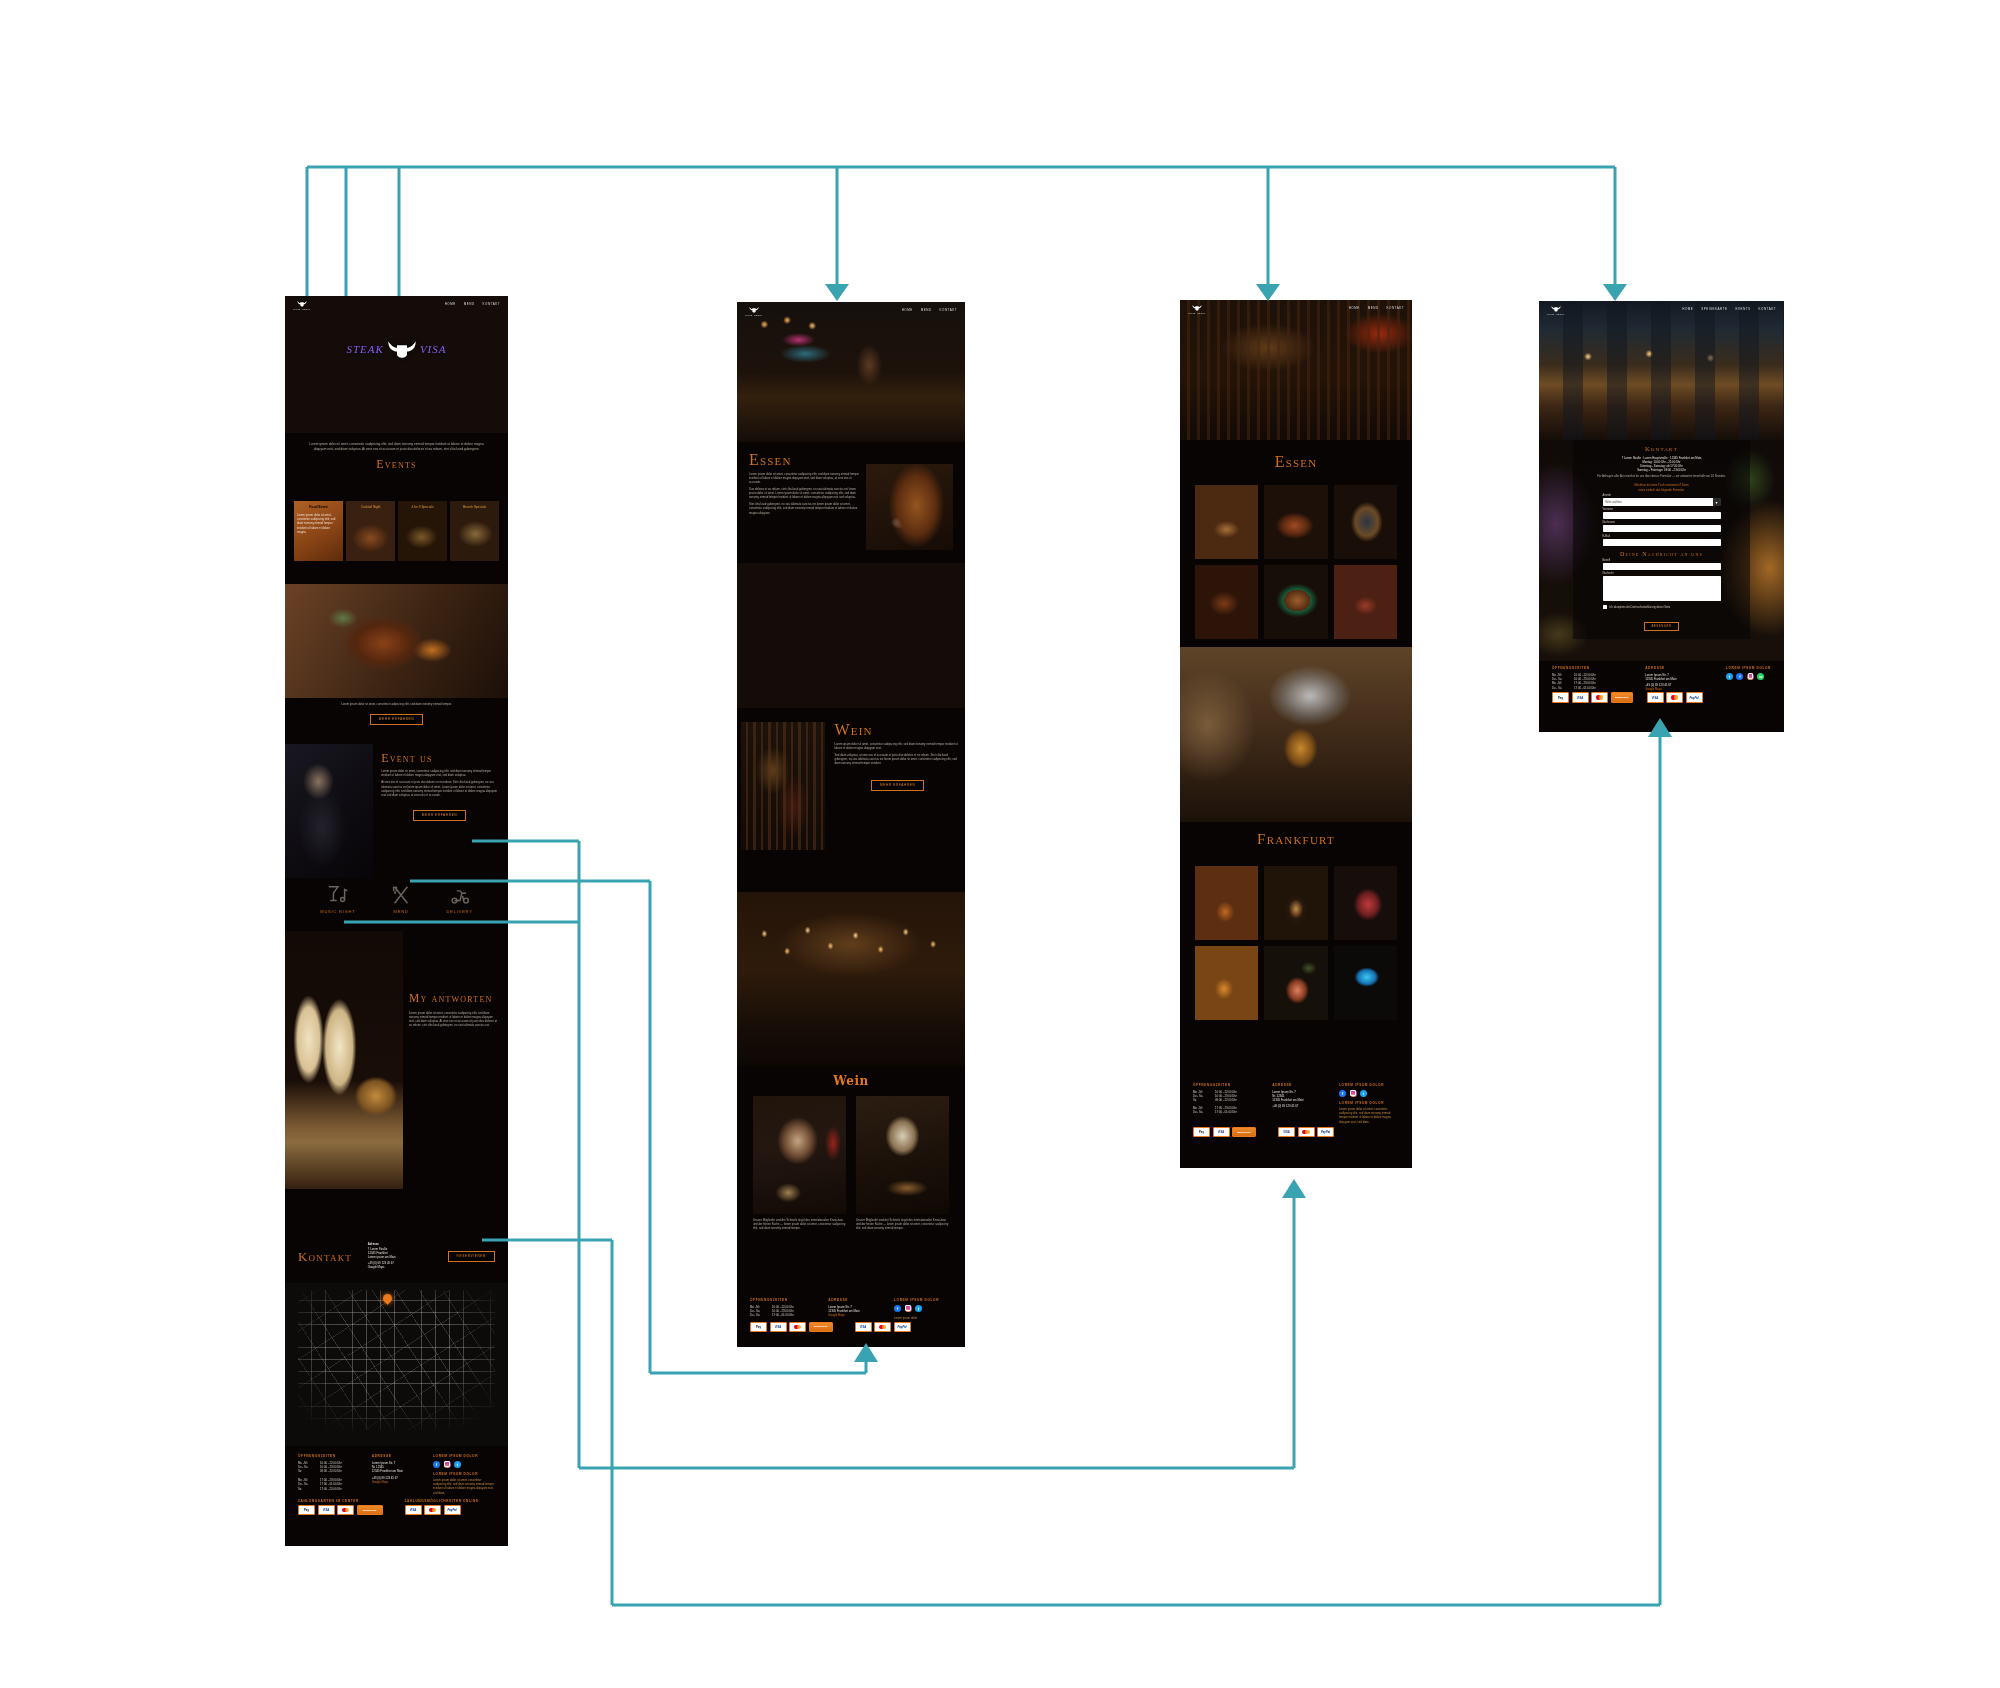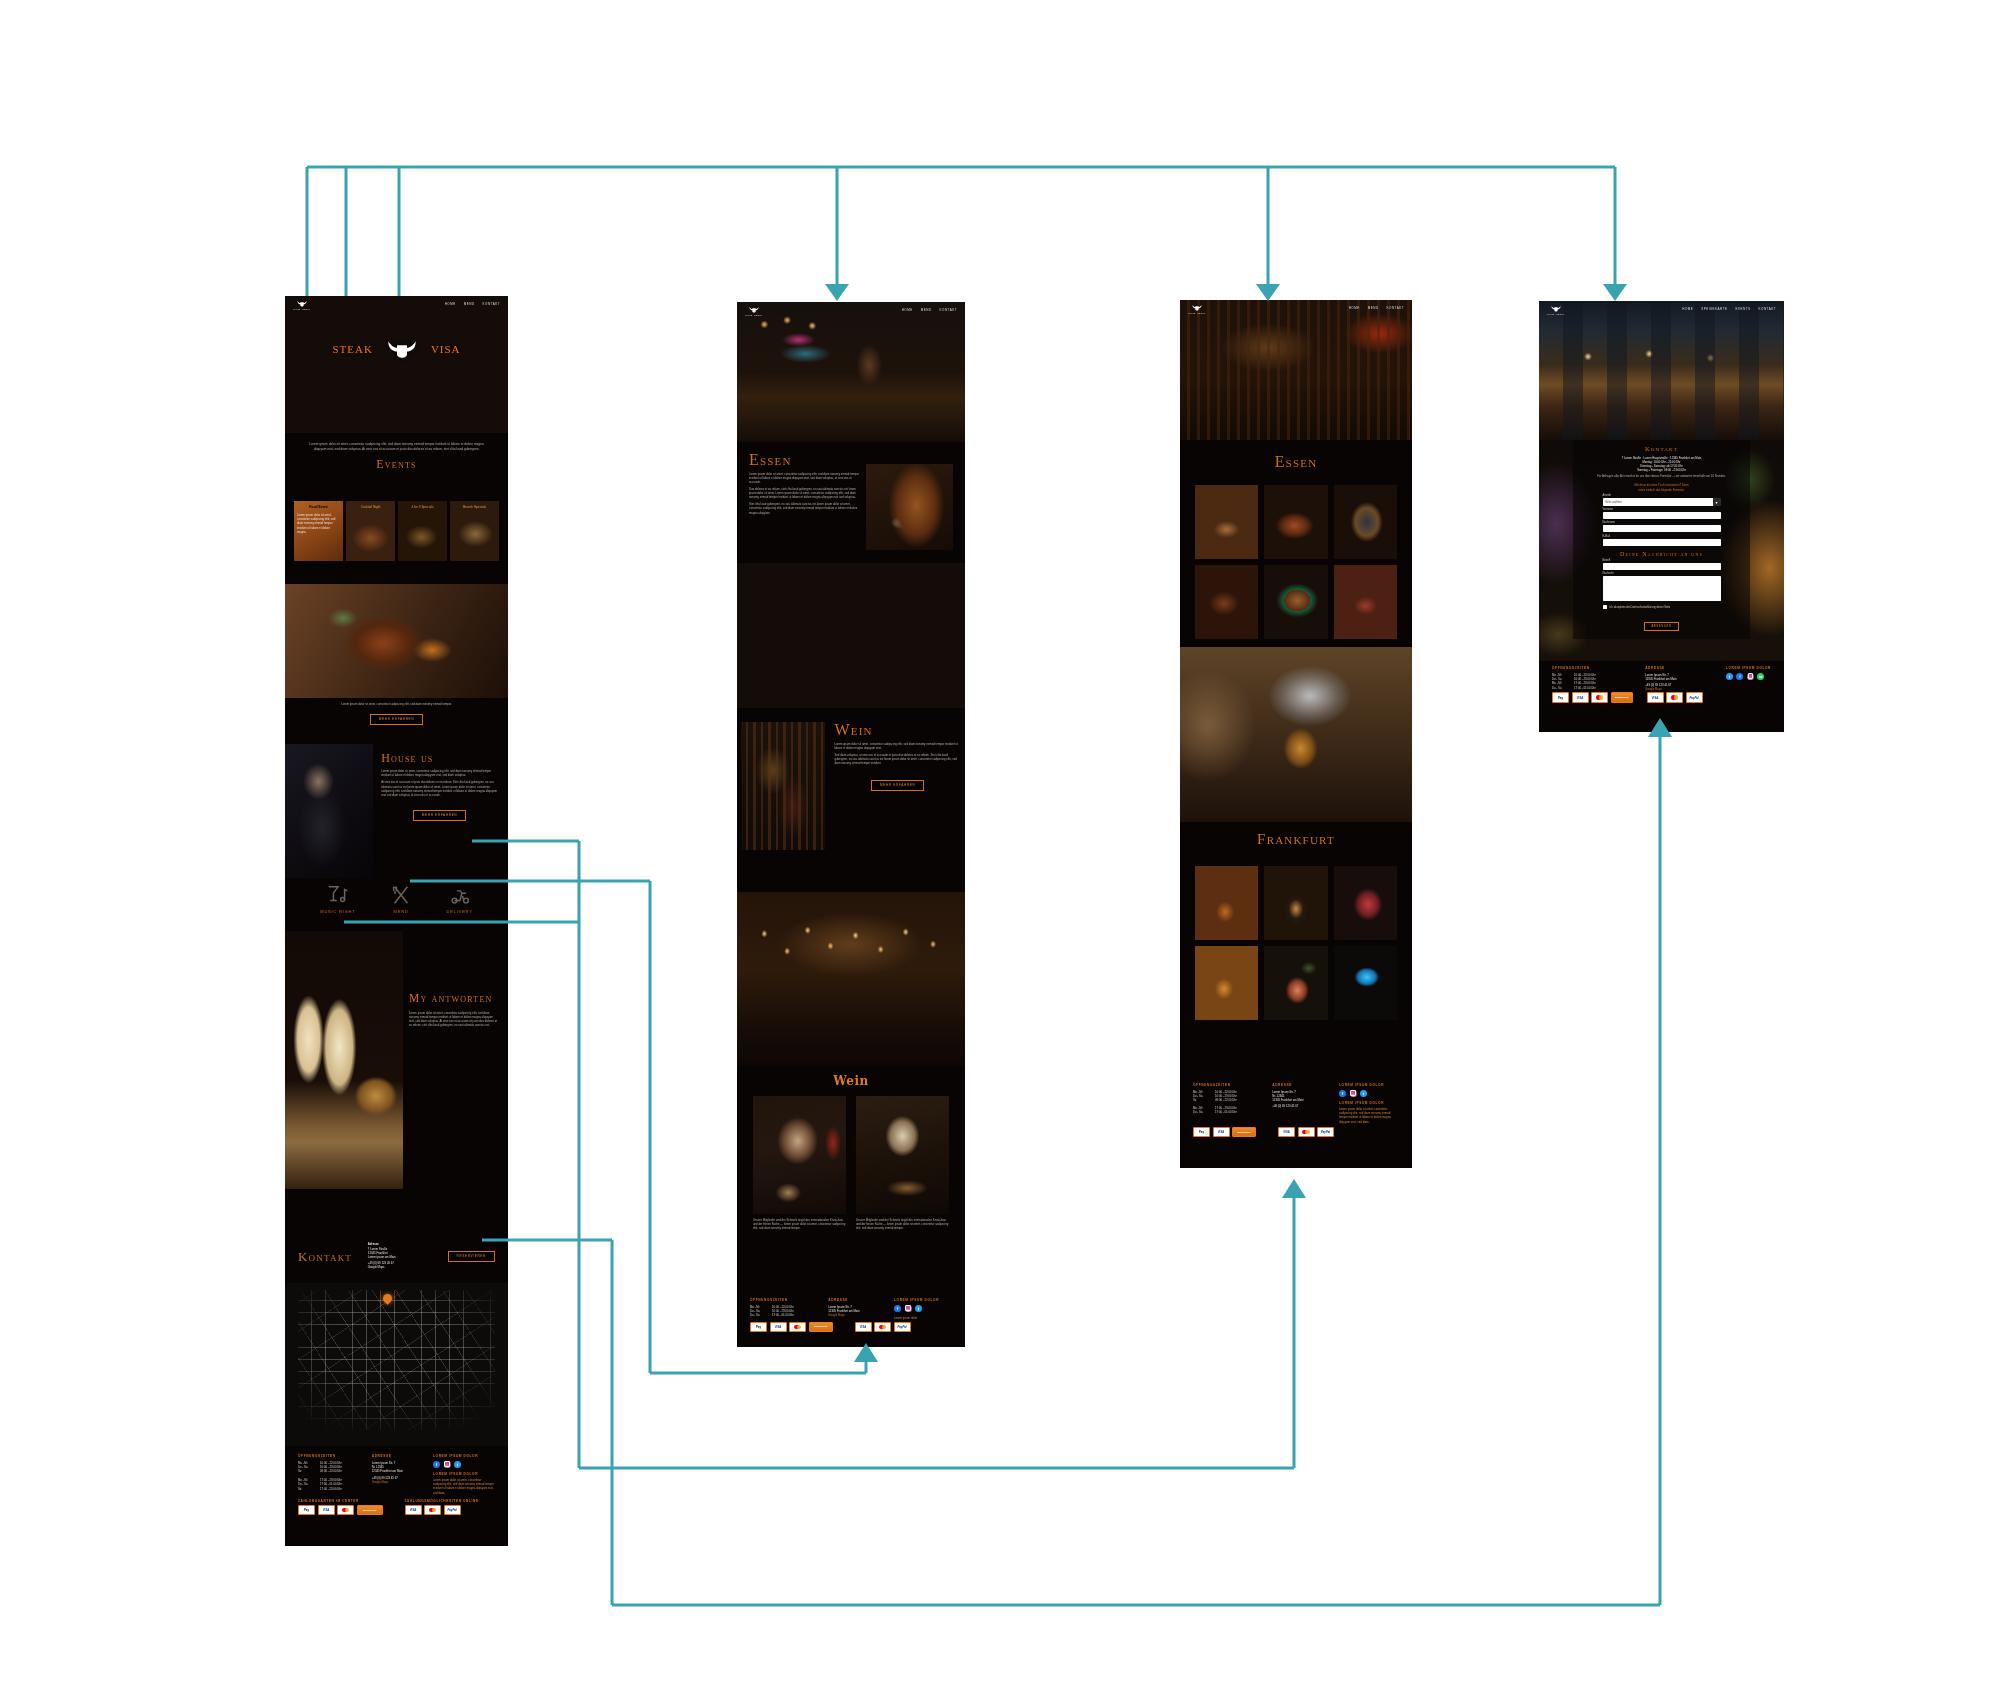--- a/index.html
+++ b/index.html
@@ -171,21 +171,21 @@
   .chips{display:flex;gap:2.5px;}
   .chip{width:15px;height:8.5px;background:#fff;border-radius:1px;border:.8px solid #e8791c;
         display:flex;align-items:center;justify-content:center;font-size:2.8px;font-weight:bold;color:#1a3a8f;}
   .chip.dark{color:#111;}
   .chip.org{background:linear-gradient(#f08a2a,#d96d12);color:#fff;font-size:2.5px;}
   .chip .mcr{width:4.6px;height:4.6px;border-radius:50%;background:#eb001b;margin-right:-2px;}
   .chip .mcy{width:4.6px;height:4.6px;border-radius:50%;background:#f79e1b;opacity:.9;}
   .chip.pp{color:#003087;font-style:italic;}
   
   .big-logo{position:absolute;left:0;right:0;top:42px;display:flex;align-items:center;justify-content:center;
-            gap:14px;color:#f97316;z-index:2;font-family:"Liberation Serif",serif;}
+            gap:3px;color:#8b5cf6;z-index:2;font-family:"Liberation Serif",serif;font-style:italic;}
   .big-logo .w{font-size:11px;letter-spacing:1px;text-shadow:0 0 3px rgba(0,0,0,.8);}
   .big-logo svg{width:30px;height:22px;filter:drop-shadow(0 0 2px rgba(0,0,0,.8));}
   
   .formwrap{position:relative;margin:0 auto;width:118px;}
   .flabel{font-size:2.6px;color:#cfc8c0;margin:2.2px 0 1px;}
   .finput{height:7px;background:#fff;border-radius:.8px;border:none;width:100%;display:block;}
   .fselect{display:flex;}
   .fselect .val{flex:1;height:8px;background:#fff;border-radius:.8px 0 0 .8px;display:flex;align-items:center;
                 padding-left:3px;font-size:3px;color:#555;}
   .fselect .dd{width:8px;height:8px;background:#2b2b2b;color:#fff;display:flex;align-items:center;
@@ -276,21 +276,21 @@
       <div class="sec ph ph-pan" style="height:114px;margin:0 0px"></div>
 
       <div class="sec center" style="height:46px">
         <div class="t28 txt-dim" style="padding:4px 40px 0">Lorem ipsum dolor sit amet, consetetur sadipscing elitr, sed diam nonumy eirmod tempor.</div>
         <span class="btn-o" style="margin-top:4px">Mehr erfahren</span>
       </div>
 
       <div class="sec" style="height:134px;display:flex">
         <div class="ph ph-bartender" style="width:43%;height:100%"></div>
         <div style="width:57%;padding:8px 10px 0 8px">
-          <div class="h-serif" style="font-size:12px">House us</div>
+          <div class="h-serif" style="font-size:12px">Event us</div>
           <div class="t28 txt-dim" style="margin-top:5px">Lorem ipsum dolor sit amet, consetetur sadipscing elitr, sed diam nonumy eirmod tempor invidunt ut labore et dolore magna aliquyam erat, sed diam voluptua.</div>
           <div class="t28 txt-dim" style="margin-top:3px">At vero eos et accusam et justo duo dolores et ea rebum. Stet clita kasd gubergren, no sea takimata sanctus est lorem ipsum dolor sit amet. Lorem ipsum dolor sit amet, consetetur sadipscing elitr, sed diam nonumy eirmod tempor invidunt ut labore et dolore magna aliquyam erat sed diam voluptua, at vero eos et accusam.</div>
           <div style="text-align:center;margin-top:5px"><span class="btn-o">Mehr erfahren</span></div>
         </div>
       </div>
 
       <div class="sec" style="height:53px">
         <div class="features">
           <div class="feat">
             <svg viewBox="0 0 24 24">

